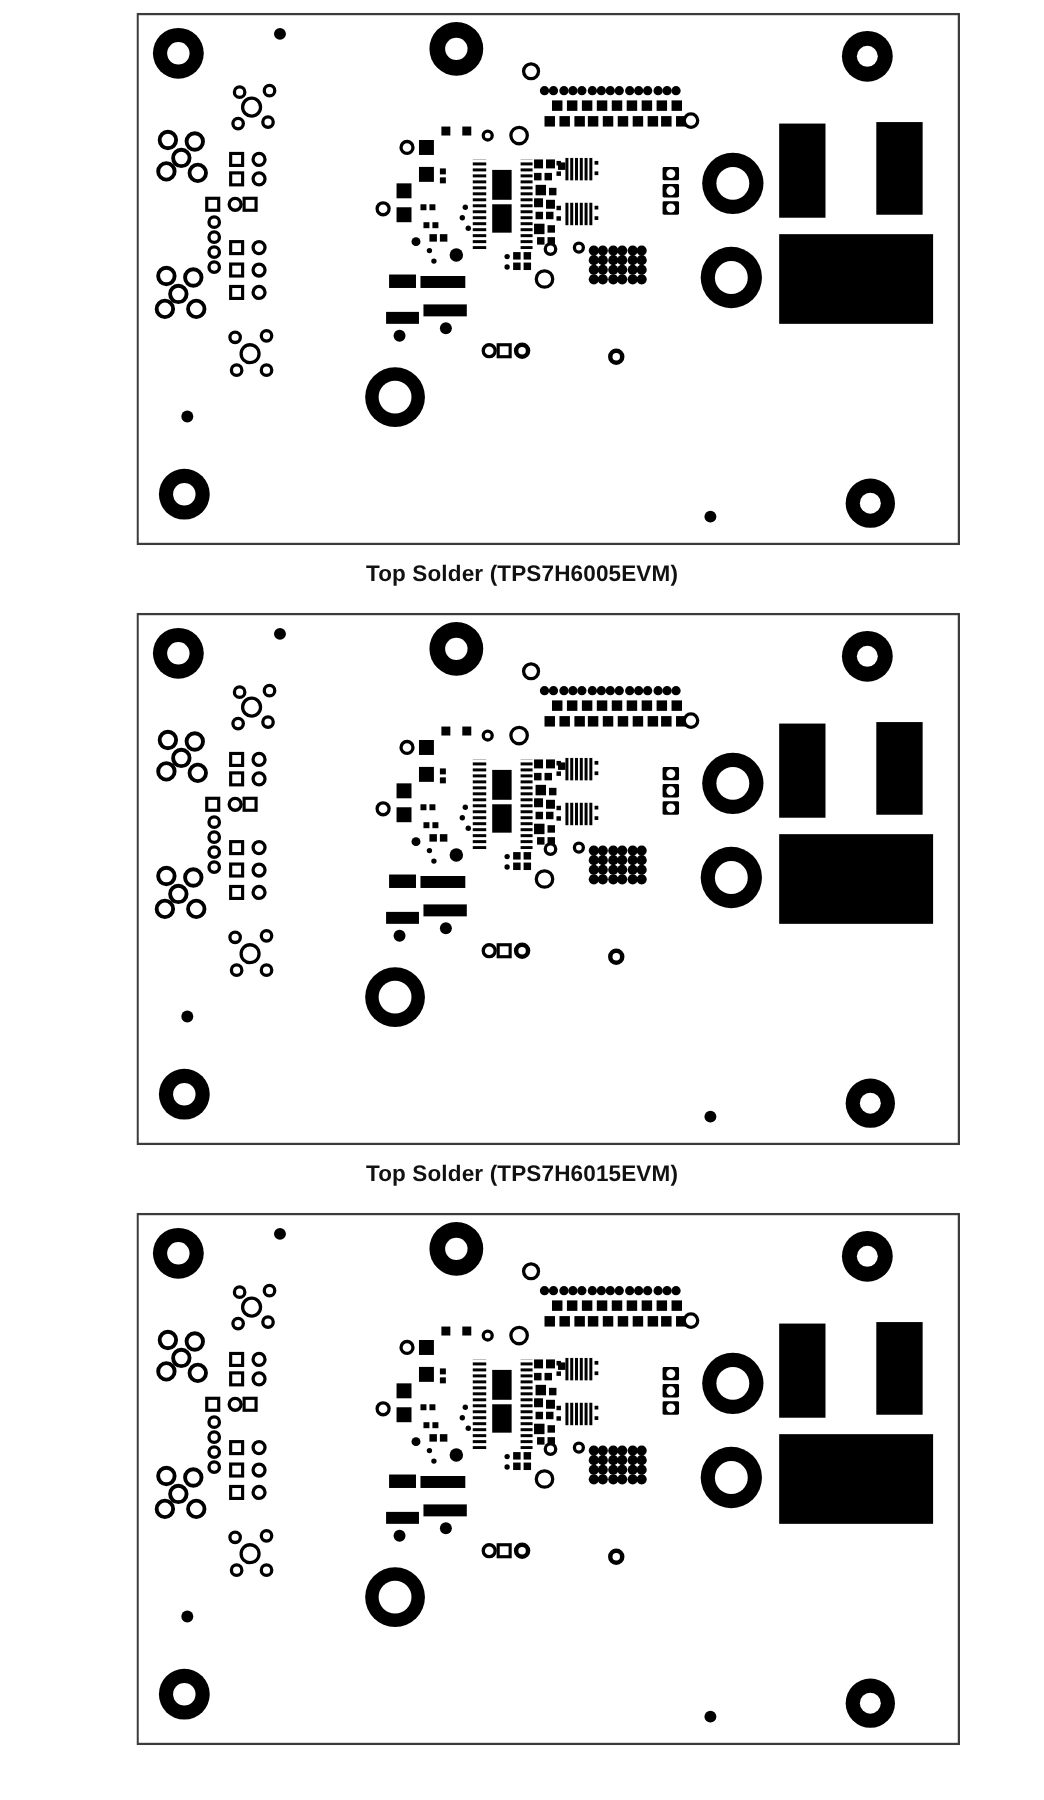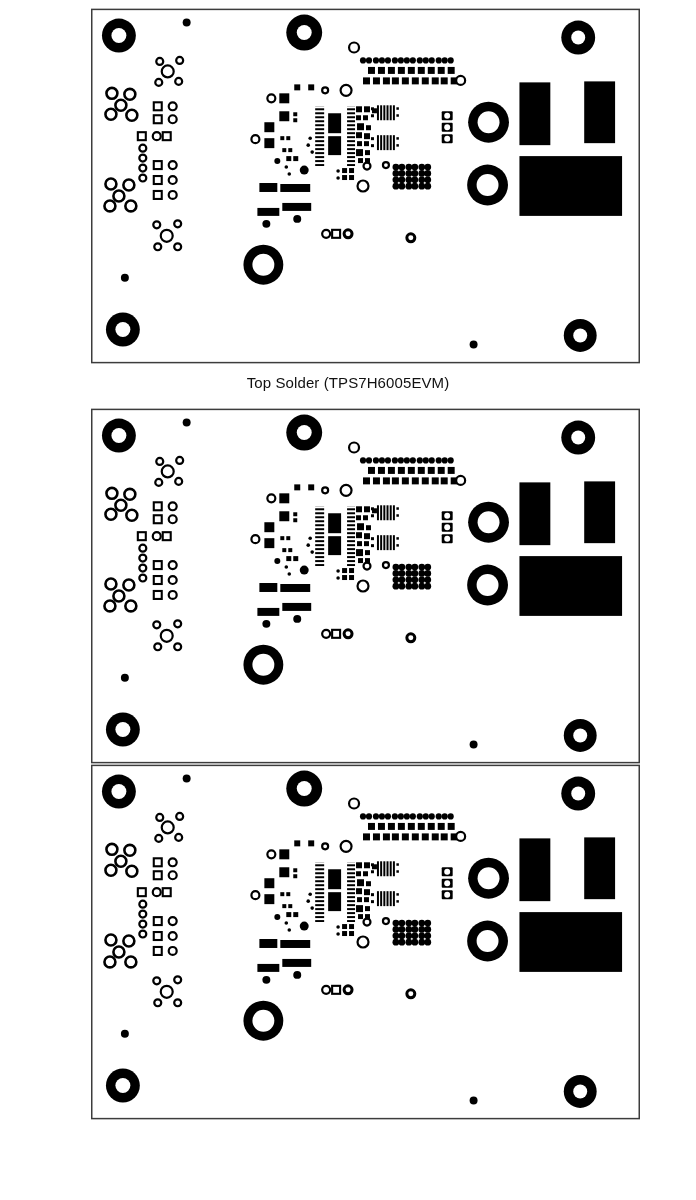--- a/index.html
+++ b/index.html
@@ -5,21 +5,21 @@
   html,body{margin:0;padding:0;background:#ffffff;}
   .page{
     width:696px;height:1200px;background:#ffffff;overflow:hidden;
     font-family:"Liberation Sans",sans-serif;
     padding-top:8px;box-sizing:border-box;
   }
   .figure{width:696px;}
   .board-svg{display:block;margin-left:91px;}
   .caption{
     margin:10px 0 17px 0;text-align:center;
-    font-size:15px;font-weight:normal;color:#111111;
+    font-size:15px;font-weight:bold;color:#111111;
     letter-spacing:0.1px;
   }
   
   svg .ink{fill:#000000;}
   svg .bd{fill:#ffffff;stroke:#3c3c3c;stroke-width:1.5;}
   svg .o {fill:#ffffff;stroke:#000000;stroke-width:2.2;}
   svg .o2{fill:#ffffff;stroke:#000000;stroke-width:2.6;}
   svg .os{fill:#ffffff;stroke:#000000;stroke-width:2.1;}
   svg .oB{fill:#ffffff;stroke:#000000;stroke-width:3;}
   svg .wh{fill:#ffffff;}
@@ -292,20 +292,21 @@
     <svg class="board-svg" width="549" height="356" viewBox="0 0 551 356" role="img">
       <use href="#pcb-art" xlink:href="#pcb-art"></use>
     </svg>
     <p class="caption">Top Solder (TPS7H6005EVM)</p>
   </div>
 
   <div class="figure">
     <svg class="board-svg" width="549" height="356" viewBox="0 0 551 356" role="img">
       <use href="#pcb-art" xlink:href="#pcb-art"></use>
     </svg>
+    <p class="caption">Top Solder (TPS7H6015EVM)</p>
   </div>
 
   <div class="figure">
     <svg class="board-svg" width="549" height="356" viewBox="0 0 551 356" role="img">
       <use href="#pcb-art" xlink:href="#pcb-art"></use>
     </svg>
   </div>
 
 </div>
 

